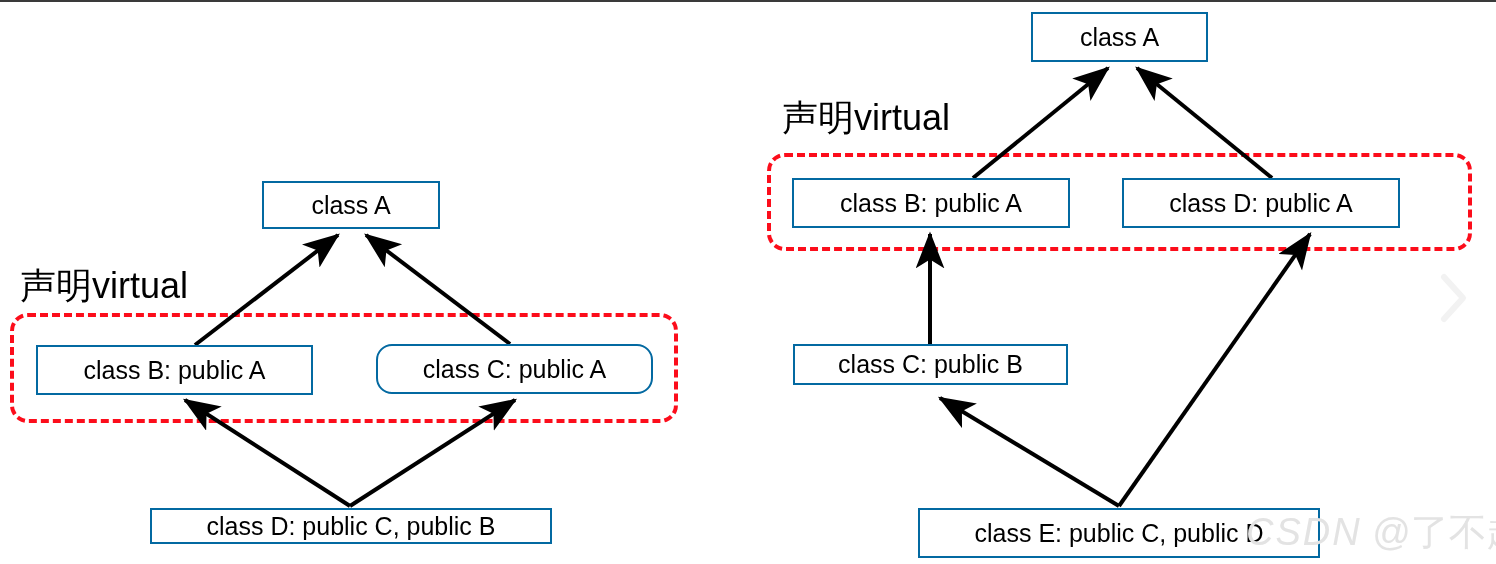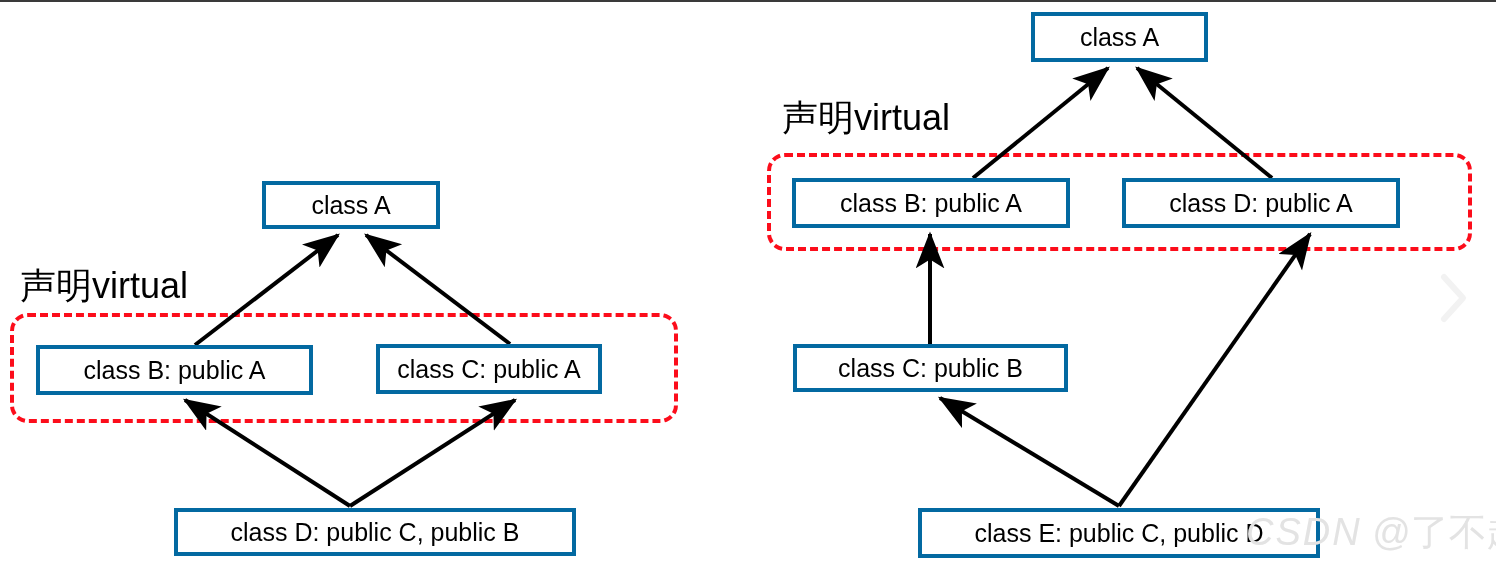--- a/index.html
+++ b/index.html
@@ -23,21 +23,21 @@
     left: 0;
     top: 0;
     width: 1496px;
     height: 2px;
     background: #3a3a3a;
   }
   
   .node {
     position: absolute;
     box-sizing: border-box;
-    border: 4px solid #0369a1;
+    border: 2px solid #0369a1;
     background: #ffffff;
     display: flex;
     align-items: center;
     justify-content: center;
     color: #000000;
     font-size: 25px;
     line-height: 1;
     white-space: nowrap;
     z-index: 4;
   }
@@ -94,35 +94,35 @@
   <div class="top-rule"></div>
 
   <div class="virtual-group" style="left:10px; top:313px; width:668px; height:110px;"></div>
 
   <div class="virtual-label" style="left:20px; top:268px;">声明virtual</div>
 
   <div class="node" style="left:262px; top:181px; width:178px; height:48px;">class A</div>
 
   <div class="node" style="left:36px; top:345px; width:277px; height:50px;">class B: public A</div>
 
-  <div class="node" style="left:376px; top:344px; width:226px; height:50px;">class C: public A</div>
+  <div class="node" style="left:376px; top:344px; width:277px; height:50px;border-radius:16px;">class C: public A</div>
 
-  <div class="node" style="left:150px; top:508px; width:402px; height:48px;margin-left:24px;">class D: public C, public B</div>
+  <div class="node" style="left:150px; top:508px; width:402px; height:36px;">class D: public C, public B</div>
 
   <div class="virtual-group" style="left:767px; top:153px; width:705px; height:98px;"></div>
 
   <div class="virtual-label" style="left:782px; top:100px;">声明virtual</div>
 
   <div class="node" style="left:1031px; top:12px; width:177px; height:50px;">class A</div>
 
   <div class="node" style="left:792px; top:178px; width:278px; height:50px;">class B: public A</div>
 
   <div class="node" style="left:1122px; top:178px; width:278px; height:50px;">class D: public A</div>
 
-  <div class="node" style="left:793px; top:344px; width:275px; height:48px;">class C: public B</div>
+  <div class="node" style="left:793px; top:344px; width:275px; height:41px;">class C: public B</div>
 
   <div class="node" style="left:918px; top:508px; width:402px; height:50px;">class E: public C, public D</div>
 
   <svg class="arrows" viewBox="0 0 1496 564" width="1496" height="564">
     <defs>
       <marker id="ah" markerWidth="10" markerHeight="10" refX="8.6" refY="3.6" orient="auto" markerUnits="strokeWidth">
         <path d="M0,0 L9.2,3.6 L0,7.2 L2.2,3.6 Z" fill="#000000"></path>
       </marker>
     </defs>
     <g stroke="#000000" stroke-width="4" fill="none" marker-end="url(#ah)">

